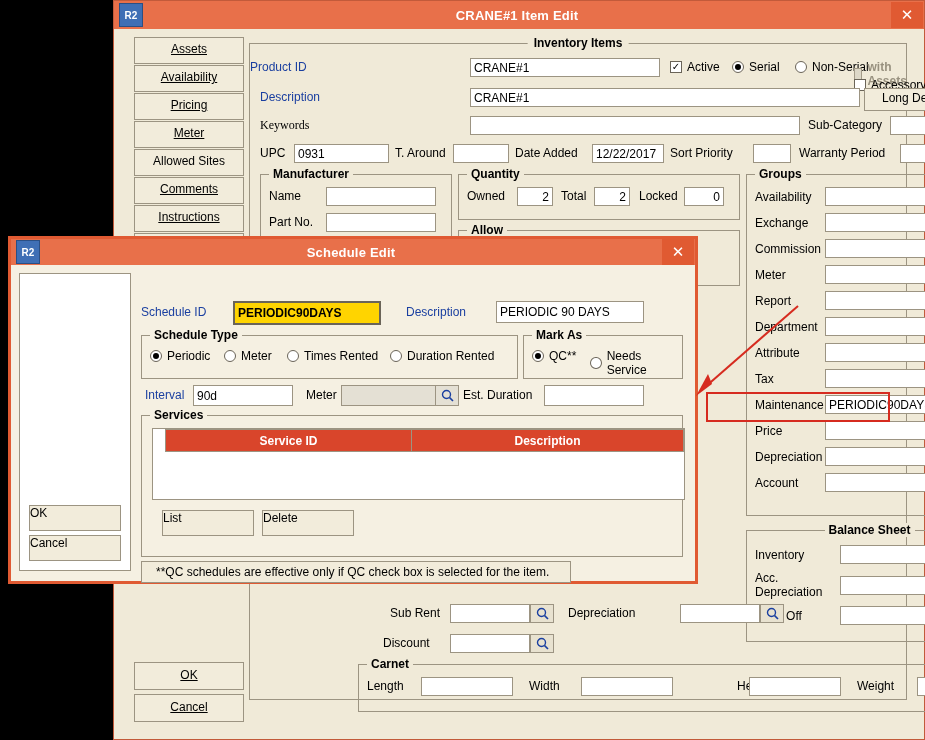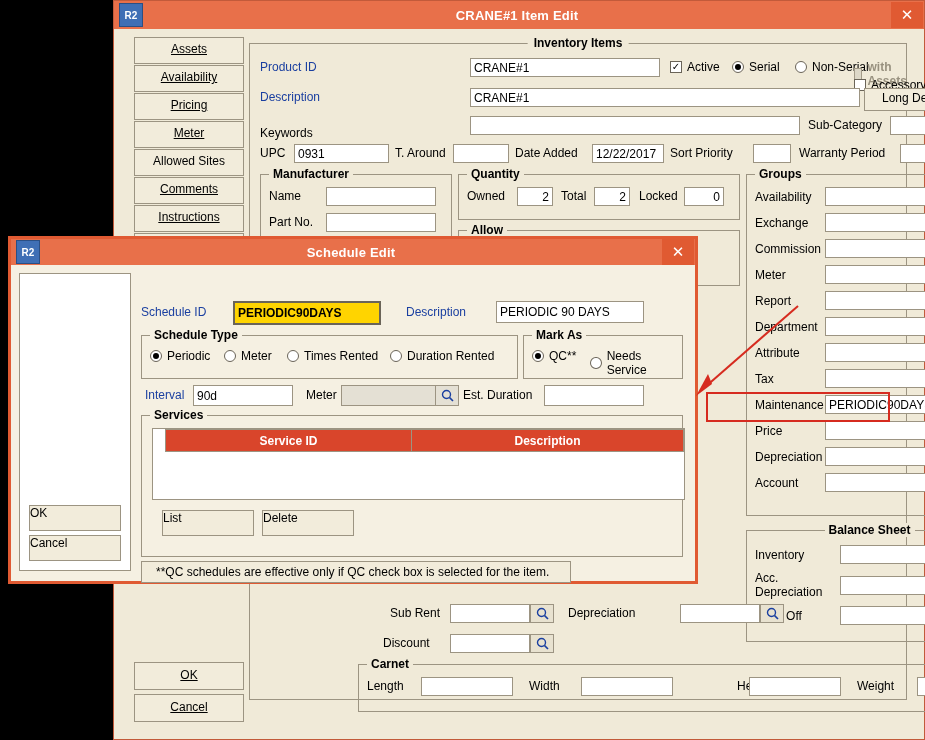--- a/index.html
+++ b/index.html
@@ -152,21 +152,21 @@
     </div>
 
     <div id="bottom-tabs">
       <div class="tabbtn" style="height:26px;line-height:24px;"><u>OK</u></div>
       <div class="tabbtn" style="height:26px;line-height:24px;margin-top:4px;"><u>Cancel</u></div>
     </div>
 
     <div id="inv-panel">
       <div class="panel-legend">Inventory Items</div>
 
-      <div class="row" style="left:10px;top:16px;justify-content:flex-end;">
+      <div class="row" style="left:0;top:16px;justify-content:flex-end;">
         <span class="lbl-blue" style="width:100px;">Product ID</span>
       </div>
       <input class="fld" style="position: absolute; left: 220px; top: 14px; width: 190px;" value="CRANE#1">
       <div class="row" style="left:420px;top:16px;gap:5px;">
         <span class="chkbox">✓</span>
         <span class="lbl">Active</span>
       </div>
       <div class="row" style="left:482px;top:16px;gap:5px;">
         <span class="radio sel"></span>
         <span class="lbl">Serial</span>
@@ -185,21 +185,21 @@
         <span class="chkbox"></span>
         <span class="lbl">Accessory</span>
       </div>
 
       <div class="row" style="left:10px;top:46px;">
         <span class="lbl-blue">Description</span>
       </div>
       <input class="fld" style="position: absolute; left: 220px; top: 44px; width: 390px;" value="CRANE#1">
       <div class="tabbtn" style="position:absolute;left:614px;top:44px;width:124px;height:21px;line-height:19px;margin:0;">Long Description</div>
 
-      <div class="row" style="left:10px;top:82px;">
+      <div class="row" style="left:10px;top:74px;font-family:Liberation Serif, serif;">
         <span class="lbl">Keywords</span>
       </div>
       <input class="fld" style="position: absolute; left: 220px; top: 72px; width: 330px;" value="">
       <div class="row" style="left:558px;top:74px;">
         <span class="lbl">Sub-Category</span>
       </div>
       <input class="fld" style="position: absolute; left: 640px; top: 72px; width: 95px;" value="">
 
       <div class="row" style="left:10px;top:102px;">
         <span class="lbl">UPC</span>

